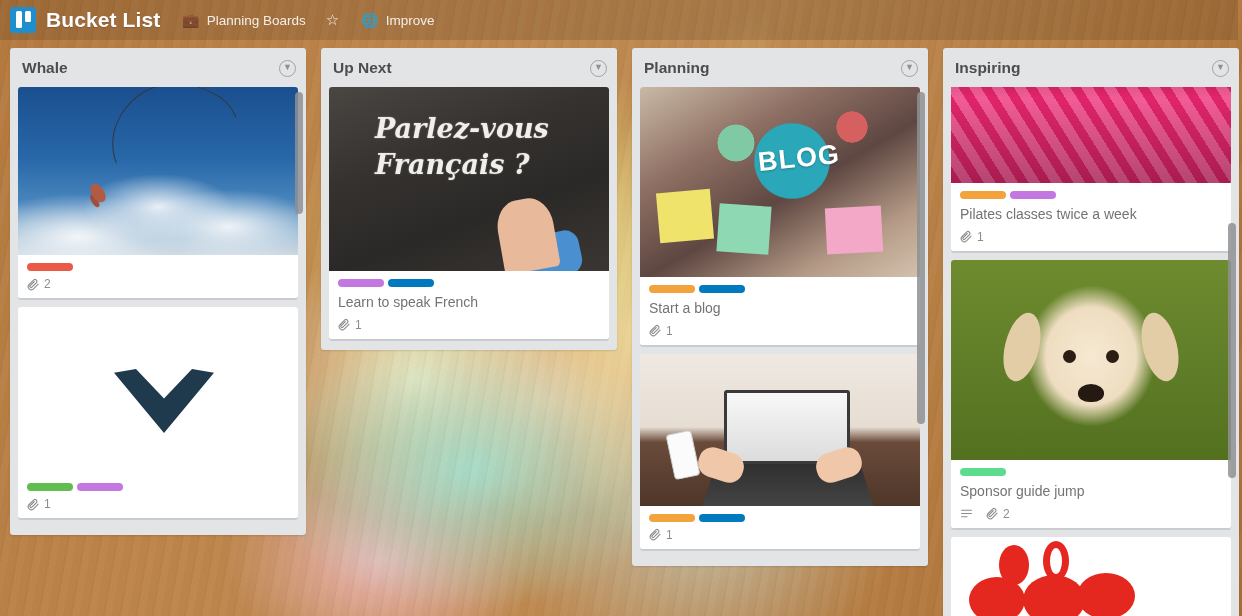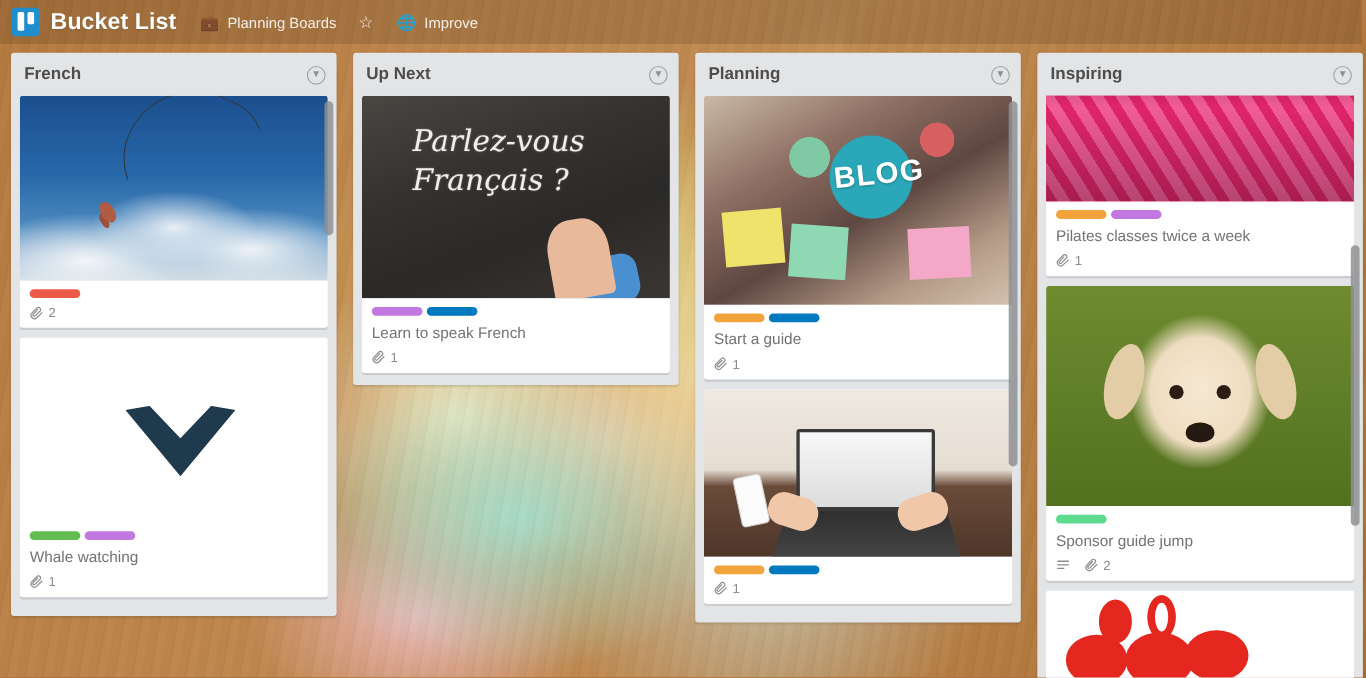--- a/index.html
+++ b/index.html
@@ -173,20 +173,21 @@
     background: radial-gradient(ellipse 95px 26px at 50% 40%, rgba(255,255,255,.85) 0%, rgba(255,255,255,0) 72%);
   }
   .cover-chalk {
     background: linear-gradient(160deg, #4a4642 0%, #353230 35%, #2b2927 65%, #3a3633 100%);
   }
   .cover-chalk .chalk-text {
     position: absolute; left: 46px; top: 24px;
     color: #f1efe9; font-family: "DejaVu Serif", serif;
     font-size: 27px; line-height: 1.35; font-style: italic;
     text-shadow: 0 0 2px rgba(255,255,255,.35);
+    font-weight: bold;
   }
   .cover-chalk .hand {
     position: absolute; right: 54px; bottom: 0; width: 56px; height: 72px;
     background: #e8b99a; border-radius: 40% 40% 8% 8%;
     transform: rotate(-10deg);
   }
   .cover-chalk .sleeve {
     position: absolute; right: 28px; bottom: -8px; width: 74px; height: 44px;
     background: #4a8fd0; border-radius: 14px; transform: rotate(-12deg);
   }
@@ -275,21 +276,21 @@
   <div class="hdr-item">
     <span class="glyph">🌐</span>
     <span>Improve</span>
   </div>
 </div>
 
 <div id="board">
 
   <div class="list">
     <div class="list-header">
-      <div class="list-title">French</div>
+      <div class="list-title">Whale</div>
       <div class="list-menu">▼</div>
     </div>
     <div class="cards">
 
       <div class="card">
         <div class="card-cover cover-bungee clipped">
           <div class="cord"></div>
             <div class="jumper"></div>
         </div>
         <div class="card-body">
@@ -310,21 +311,20 @@
       <div class="card">
         <div class="card-cover cover-whale clipped">
           <div class="spray"></div>
             <div class="fluke"></div>
         </div>
         <div class="card-body">
           <div class="labels">
             <span class="label" style="background:#61bd4f"></span>
             <span class="label" style="background:#c377e0"></span>
           </div>
-          <div class="card-title">Whale watching</div>
           <div class="badges">
             <span class="badge">
               <svg width="13" height="13" viewBox="0 0 24 24" fill="none" stroke="#8c8c8c" stroke-width="2">
                 <path d="M21 11l-9 9a5.6 5.6 0 01-8-8l9-9a3.8 3.8 0 015 5l-9 9a2 2 0 01-3-3l8-8"></path>
               </svg>
               <span>1</span>
             </span>
           </div>
         </div>
       </div>
@@ -376,21 +376,21 @@
           <div class="sticky1"></div>
             <div class="sticky2"></div>
             <div class="sticky3"></div>
           <div class="blogword">BLOG</div>
         </div>
         <div class="card-body">
           <div class="labels">
             <span class="label" style="background:#f2a33c"></span>
             <span class="label" style="background:#0079bf"></span>
           </div>
-          <div class="card-title">Start a guide</div>
+          <div class="card-title">Start a blog</div>
           <div class="badges">
             <span class="badge">
               <svg width="13" height="13" viewBox="0 0 24 24" fill="none" stroke="#8c8c8c" stroke-width="2">
                 <path d="M21 11l-9 9a5.6 5.6 0 01-8-8l9-9a3.8 3.8 0 015 5l-9 9a2 2 0 01-3-3l8-8"></path>
               </svg>
               <span>1</span>
             </span>
           </div>
         </div>
       </div>

